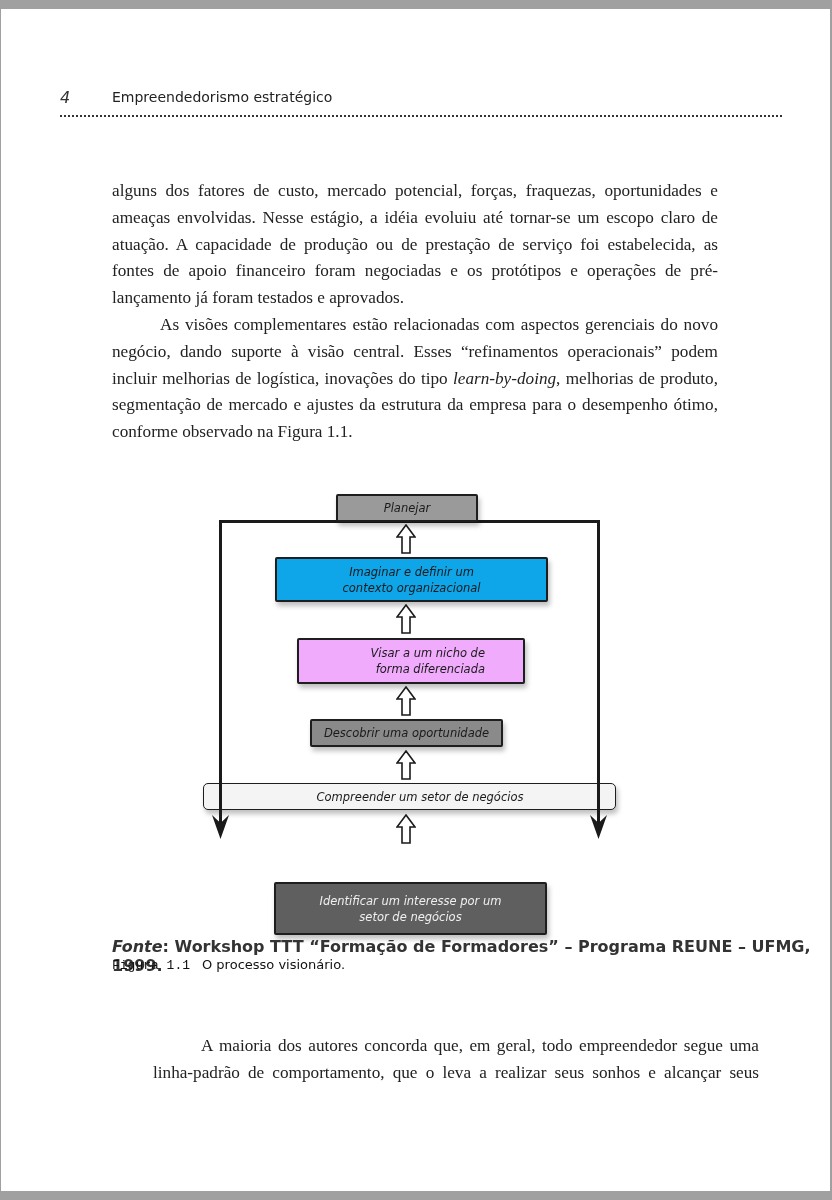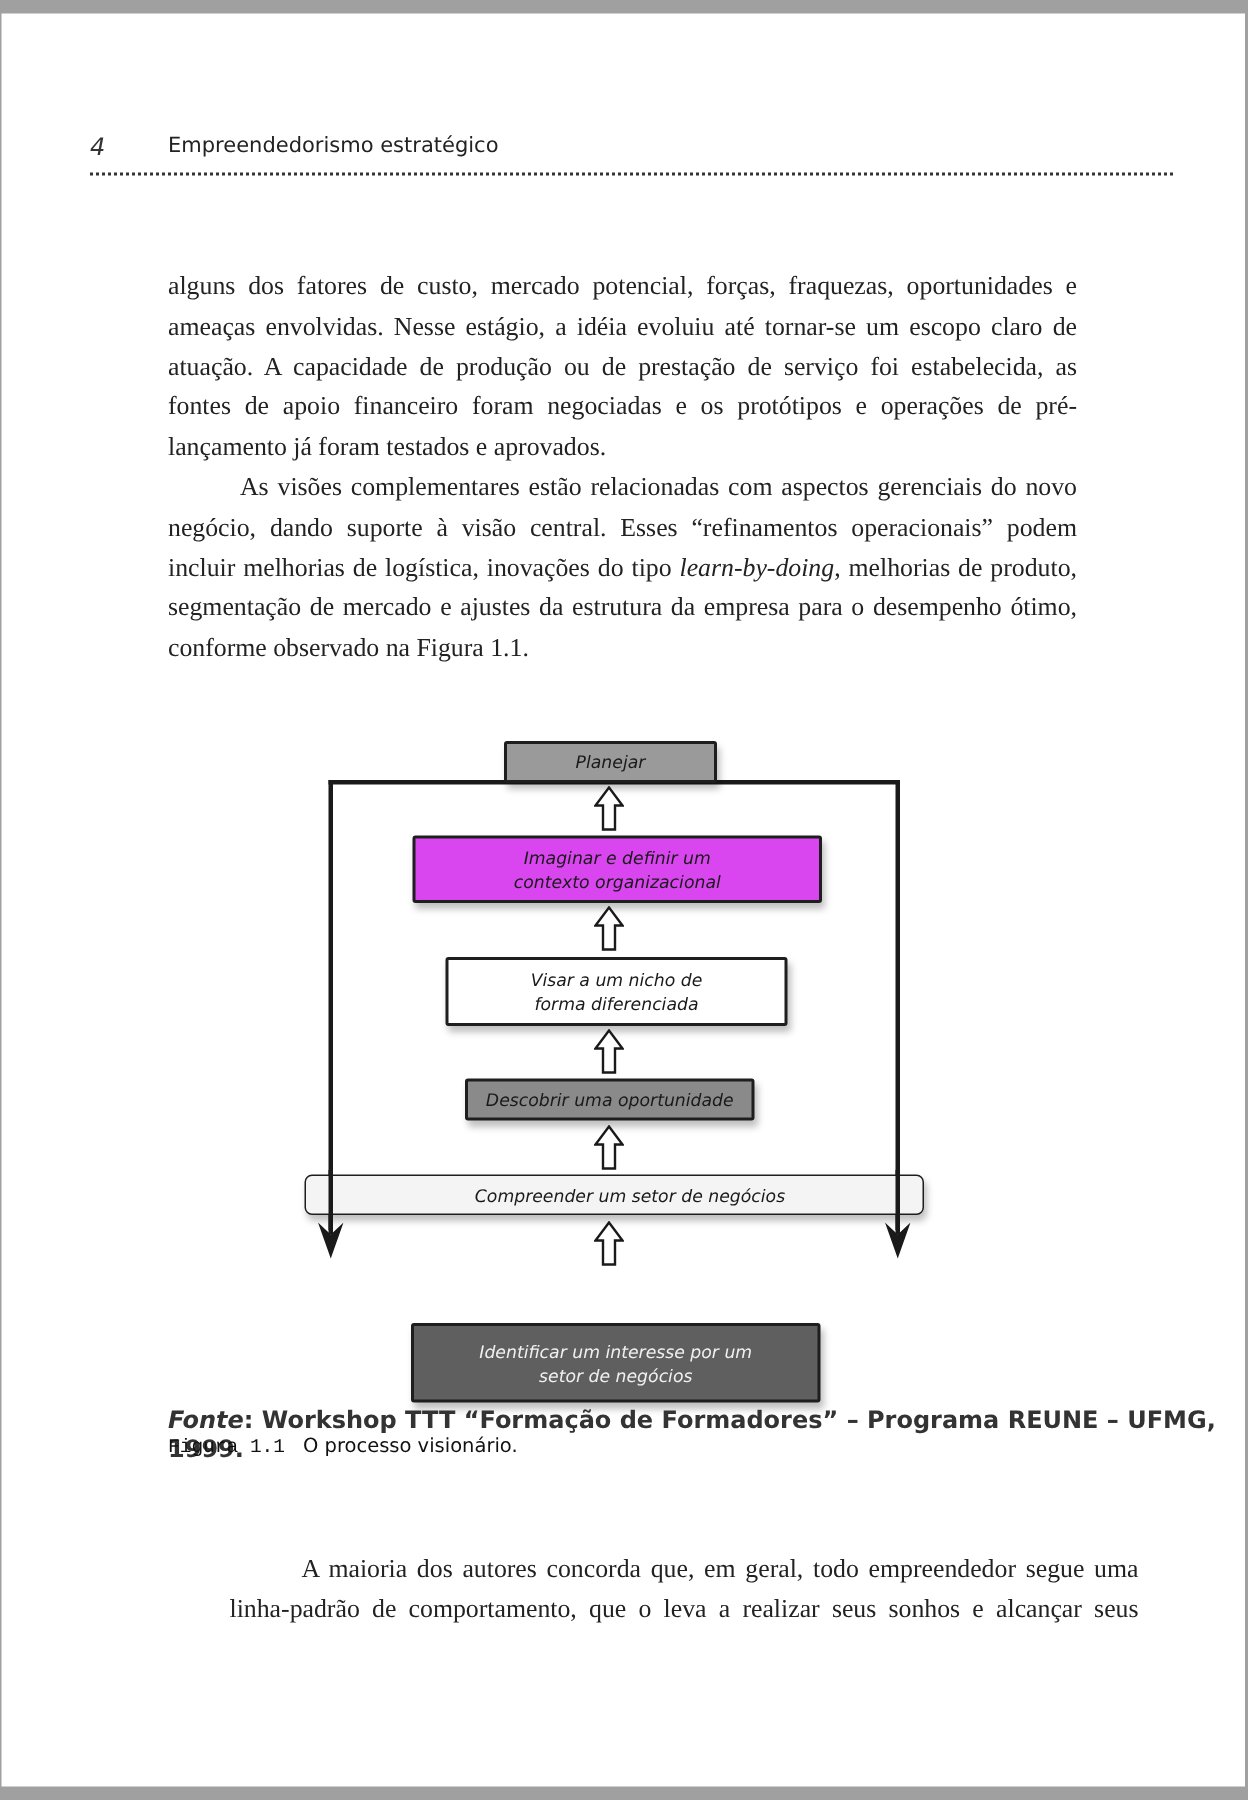--- a/index.html
+++ b/index.html
@@ -45,25 +45,25 @@
       <polygon points="0,0 8.5,24 17,0 8.5,8" fill="#1a1a1a"></polygon>
     </svg>
   <svg style="position:absolute; left:590px; top:815px;" width="17" height="25">
       <polygon points="0,0 8.5,24 17,0 8.5,8" fill="#1a1a1a"></polygon>
     </svg>
 
   <div class="box" style="left:336px; top:494px; width:142px; height:28px; background:#9a9a9a; color:#1a1a1a;">
     <span>Planejar</span>
   </div>
 
-  <div class="box" style="left:275px; top:557px; width:273px; height:45px; background:#d946ef; color:#1a1a1a; padding:0 50px;">
+  <div class="box" style="left:275px; top:557px; width:273px; height:45px; background:#0ea5e9; color:#1a1a1a; padding:0 50px;">
     <span>Imaginar e definir um contexto organizacional</span>
   </div>
 
-  <div class="box" style="left:297px; top:638px; width:228px; height:46px; background:#ffffff; color:#1a1a1a; padding:0 38px;">
+  <div class="box" style="left:297px; top:638px; width:228px; height:46px; background:#f0abfc; color:#1a1a1a; padding:0 38px;text-align:right;">
     <span>Visar a um nicho de forma diferenciada</span>
   </div>
 
   <div class="box" style="left:310px; top:719px; width:193px; height:28px; background:#8a8a8a; color:#1a1a1a;">
     <span>Descobrir uma oportunidade</span>
   </div>
 
   <div class="box" style="left:203px; top:783px; width:413px; height:27px; background:#f4f4f4; color:#1a1a1a; border-width:1.5px; border-radius:5px;padding-left:21px;">
     <span>Compreender um setor de negócios</span>
   </div>

